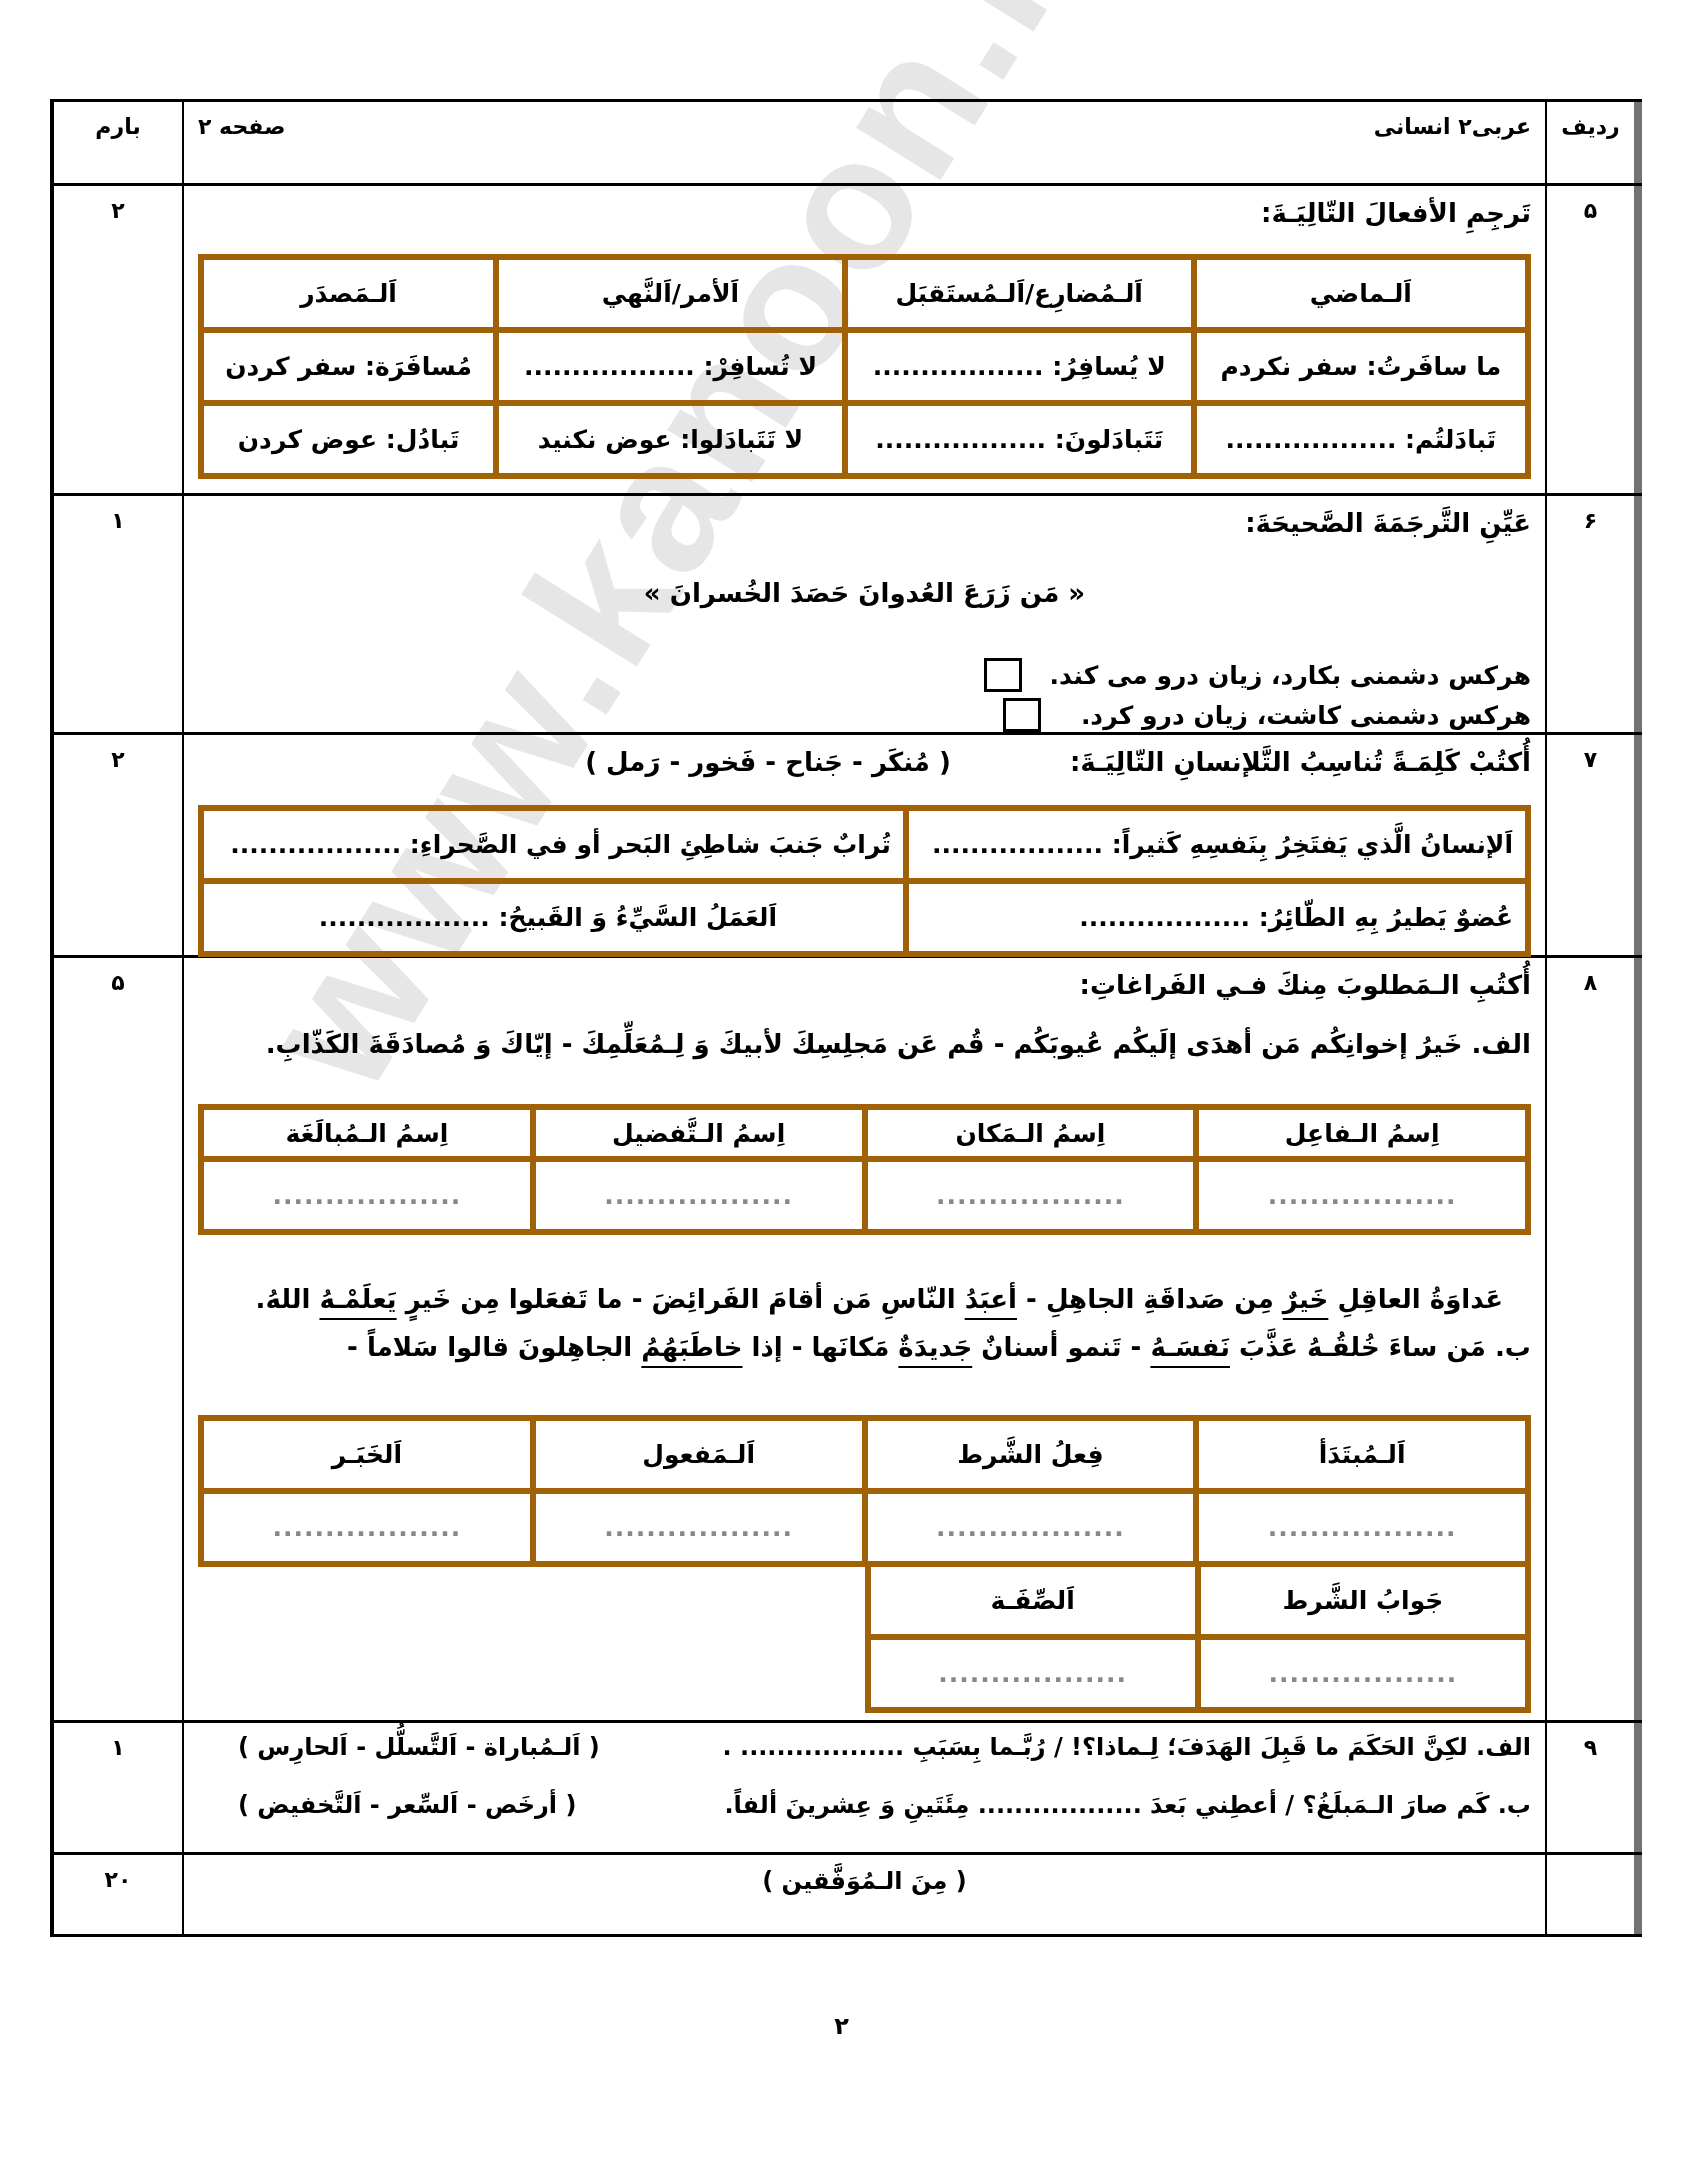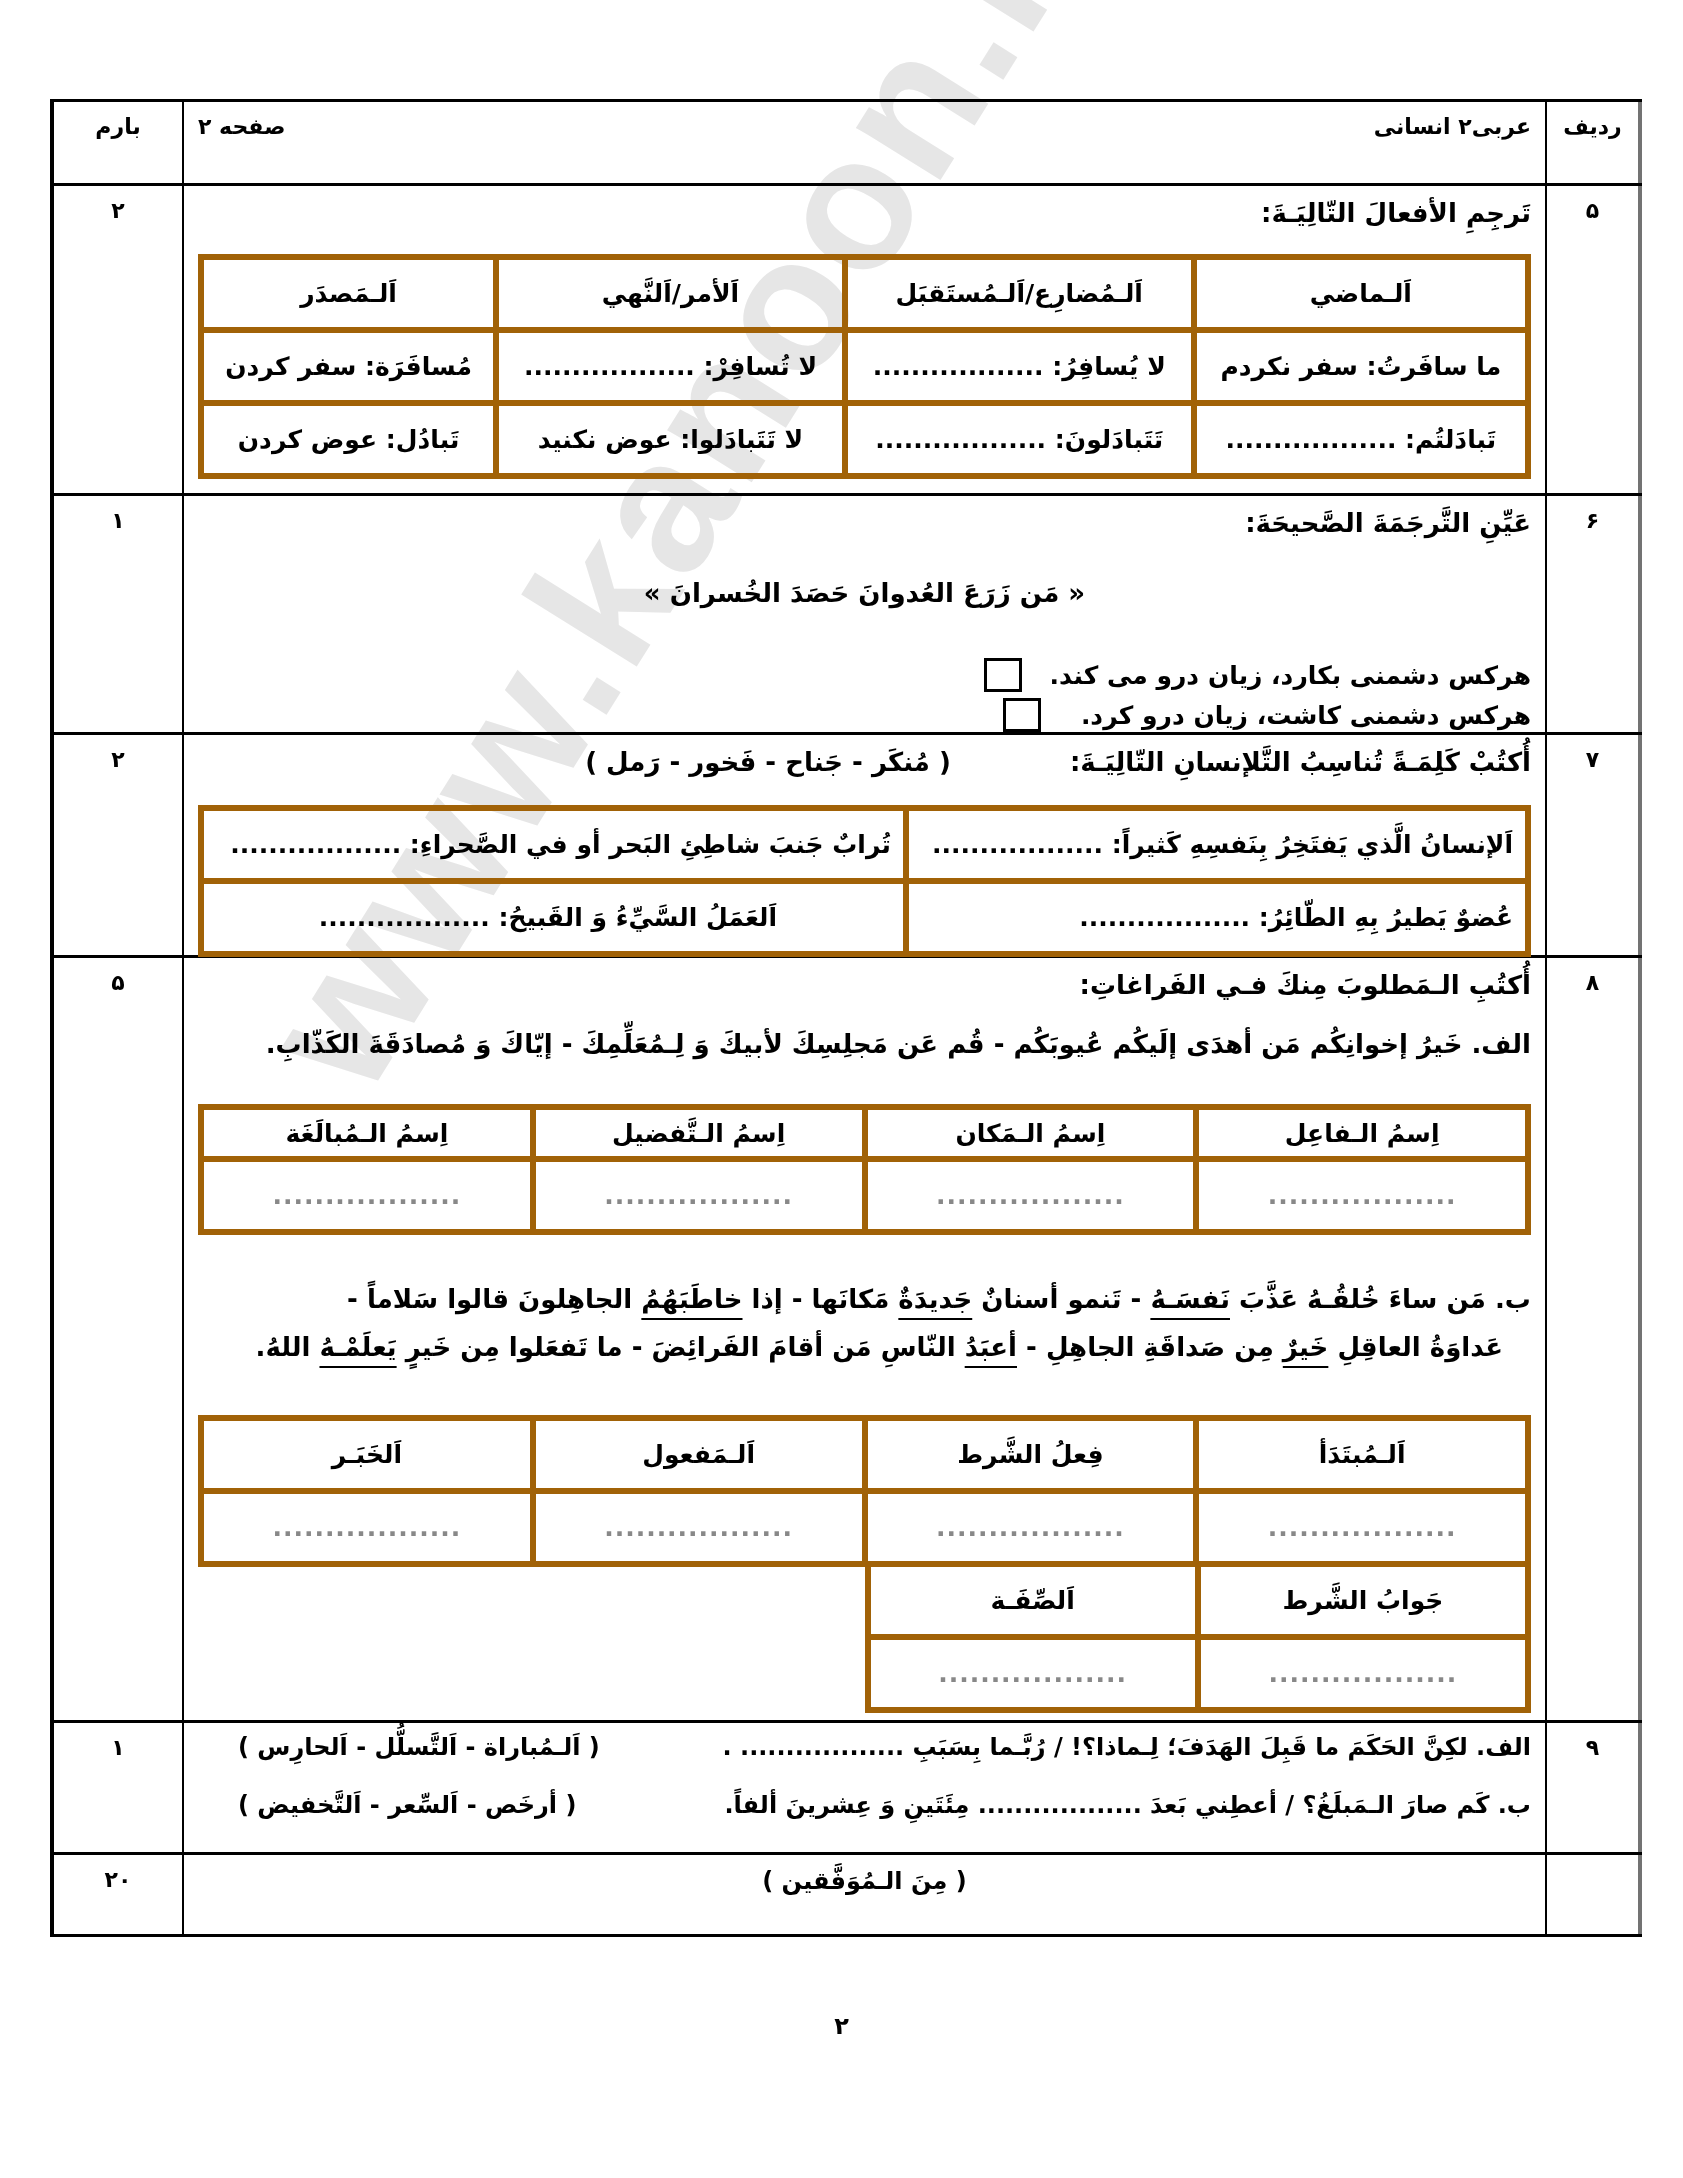--- a/index.html
+++ b/index.html
@@ -4,21 +4,21 @@
 <style>
   html, body { margin:0; padding:0; background:#fff; }
   body { width:1683px; height:2178px; position:relative; overflow:hidden;
          font-family:"DejaVu Sans", sans-serif; color:#000; }
   .watermark { position:absolute; left:218px; top:1010px; font-size:188px; font-weight:bold;
                color:#e6e6e6; transform:rotate(-58deg); transform-origin:left top; white-space:nowrap;
                font-family:"Liberation Sans", sans-serif; z-index:0; letter-spacing:4px; direction:ltr; pointer-events:none; }
   .sheet { position:absolute; left:50px; top:99px; width:1592px; z-index:1; direction:rtl; }
   .row { display:flex; border-bottom:3px solid #000; }
   .row.top { border-top:3px solid #000; }
-  .cell-num { width:97px; border-left:2px solid #000; border-right:4px solid #737373; text-align:center;
+  .cell-num { width:97px; border-left:2px solid #000; border-right:8px solid #737373; text-align:center;
               font-size:22px; font-weight:bold; padding-top:12px; box-sizing:border-box; }
   .cell-main { flex:1; border-left:2px solid #000; box-sizing:border-box; padding:12px 14px 14px 14px; }
   .cell-score { width:132px; border-left:4px solid #000; text-align:center; font-size:22px; font-weight:bold;
                 padding-top:12px; box-sizing:border-box; }
   .q-title { font-size:26px; font-weight:bold; }
   table.grid { border-collapse:collapse; width:100%; margin-top:26px; }
   table.grid td { border:6px solid #a16207; text-align:center; font-size:25px; font-weight:bold; height:65px; }
   table.grid tr.head td { border-bottom:3px solid #000; }
   .dots { color:#888; letter-spacing:1px; font-weight:normal; }
   .center-line { text-align:center; font-size:26px; font-weight:bold; margin-top:40px; }
@@ -129,25 +129,25 @@
         </tr>
         <tr>
           <td class="dots">..................</td>
           <td class="dots">..................</td>
           <td class="dots">..................</td>
           <td class="dots">..................</td>
         </tr>
       </tbody>
         </table>
       <div class="para" style="margin-top:40px;">
+        <div style="padding-right:28px;">
+          <span>عَداوَةُ العاقِلِ </span><span class="u">خَيرٌ</span><span> مِن صَداقَةِ الجاهِلِ - </span><span class="u">أعبَدُ</span><span> النّاسِ مَن أقامَ الفَرائِضَ - ما تَفعَلوا مِن خَيرٍ </span><span class="u">يَعلَمْـهُ</span><span> اللهُ.</span>
+        </div>
         <div>
           <span>ب. مَن ساءَ خُلقُـهُ عَذَّبَ </span><span class="u">نَفسَـهُ</span><span> - تَنمو أسنانٌ </span><span class="u">جَديدَةٌ</span><span> مَكانَها - إذا </span><span class="u">خاطَبَهُمُ</span><span> الجاهِلونَ قالوا سَلاماً -</span>
-        </div>
-        <div style="padding-right:28px;">
-          <span>عَداوَةُ العاقِلِ </span><span class="u">خَيرٌ</span><span> مِن صَداقَةِ الجاهِلِ - </span><span class="u">أعبَدُ</span><span> النّاسِ مَن أقامَ الفَرائِضَ - ما تَفعَلوا مِن خَيرٍ </span><span class="u">يَعلَمْـهُ</span><span> اللهُ.</span>
         </div>
       </div>
       <table class="grid" style="margin-top:44px;">
         <tbody>
             <tr class="head">
           <td>اَلـمُبتَدَأ</td>
           <td>فِعلُ الشَّرط</td>
           <td>اَلـمَفعول</td>
           <td>اَلخَبَـر</td>
         </tr>

